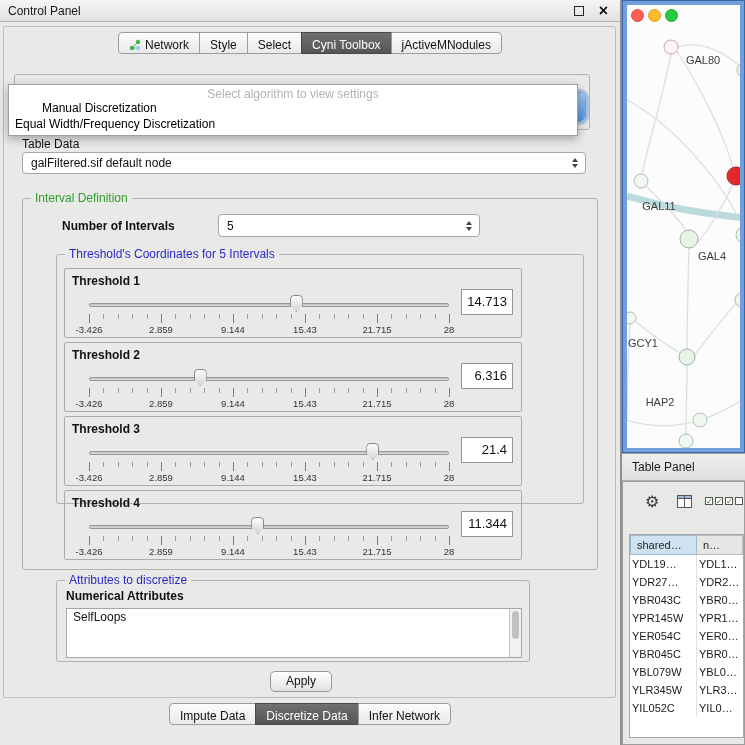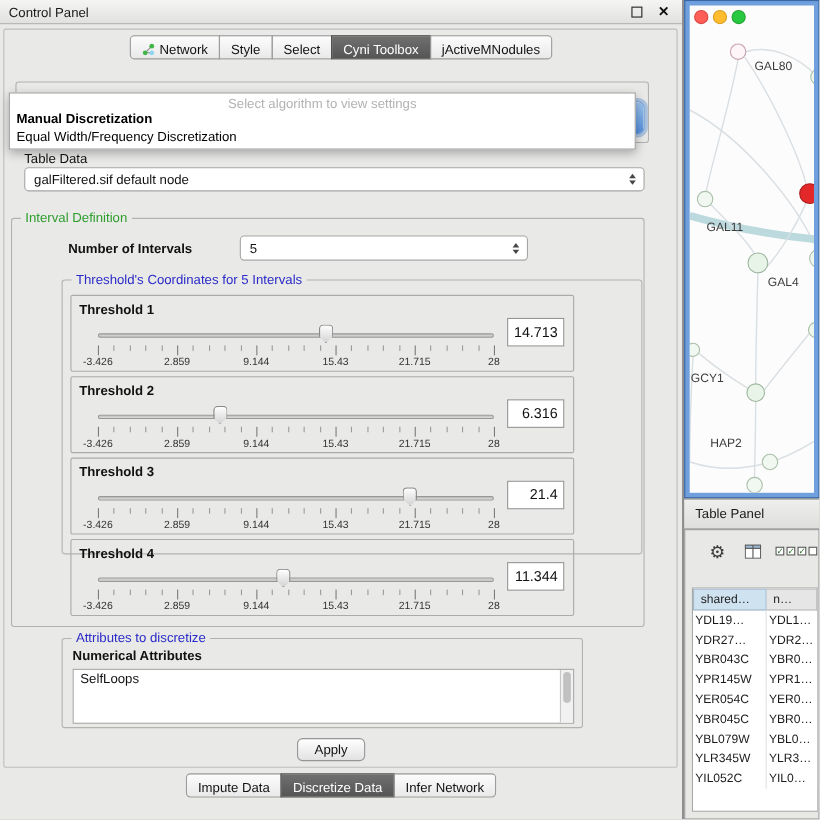--- a/index.html
+++ b/index.html
@@ -45,21 +45,21 @@
   .combo-btn { position:absolute; right:0; top:0; bottom:0; width:26px; border-radius:0 5px 5px 0;
                background:linear-gradient(#9cc5f0,#5590dc); border-left:1px solid #4a7fc4; }
   .combo-btn .arr-up { border-bottom-color:#fff; } .combo-btn .arr-dn { border-top-color:#fff; }
   .combo-btn .combo-arrows { right:9px; }
 
   
   .popup { position:absolute; left:8px; top:84px; width:570px; height:52px; background:#fff;
            border:1px solid #9f9f9f; box-shadow:0 3px 9px rgba(0,0,0,.3); z-index:10; }
   .popup-hint { text-align:center; color:#b2b2b2; font-size:12px; padding-top:2px; height:15px; }
   .popup-item { font-size:12px; color:#000; padding:1px 6px; white-space:nowrap; }
-  .popup-item.bold { font-weight:bold; }
+  .popup-item.bold { font-weight:normal;margin-left:27px; }
 
   .field-label { position:absolute; font-size:12px; color:#111; white-space:nowrap; }
   .bold { font-weight:bold; }
 
   
   .threshold-panel { position:absolute; left:64px; width:458px; height:70px; border:1px solid #ababab; border-radius:2px; }
   .threshold-label { position:absolute; left:7px; top:5px; font-size:12px; font-weight:bold; color:#111; }
   .slider { position:absolute; left:24px; top:26px; width:360px; height:18px; }
   .slider-track { position:absolute; left:0; right:0; top:8px; height:4px;
                   background:linear-gradient(#bfbfbf,#dedede); border:1px solid #979797; border-radius:3px; }
@@ -179,21 +179,21 @@
 
     <span class="field-label" style="left:22px; top:137px;">Table Data</span>
     <div class="combo" style="left:22px; top:152px; width:564px; height:22px;">
       <span class="combo-value">galFiltered.sif default node</span>
       <div class="combo-arrows">
           <div class="arr-up"></div>
           <div class="arr-dn"></div>
         </div>
     </div>
 
-    <div class="group-box" style="left:10px; top:198px; width:576px; height:372px;">
+    <div class="group-box" style="left:22px; top:198px; width:576px; height:372px;">
       <span class="group-title t-green">Interval Definition</span>
     </div>
 
     <span class="field-label bold" style="left:62px; top:219px;">Number of Intervals</span>
     <div class="combo" style="left:218px; top:214px; width:262px; height:23px;">
       <span class="combo-value">5</span>
       <div class="combo-arrows">
           <div class="arr-up"></div>
           <div class="arr-dn"></div>
         </div>

